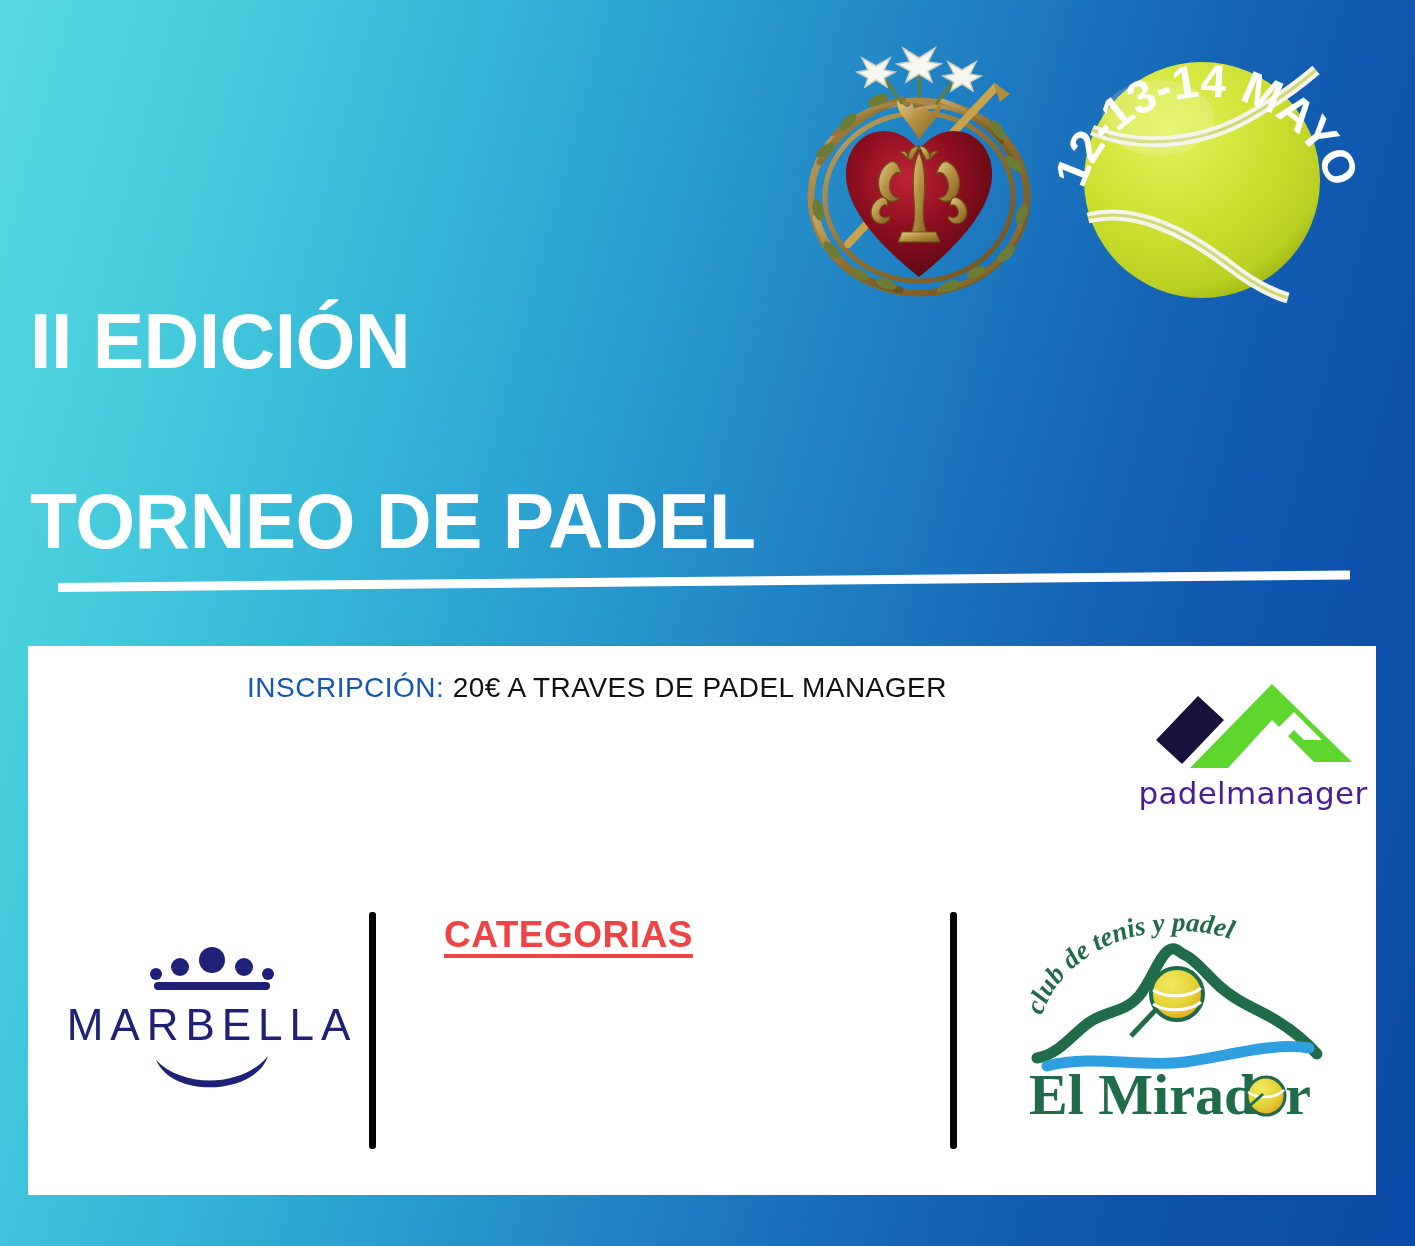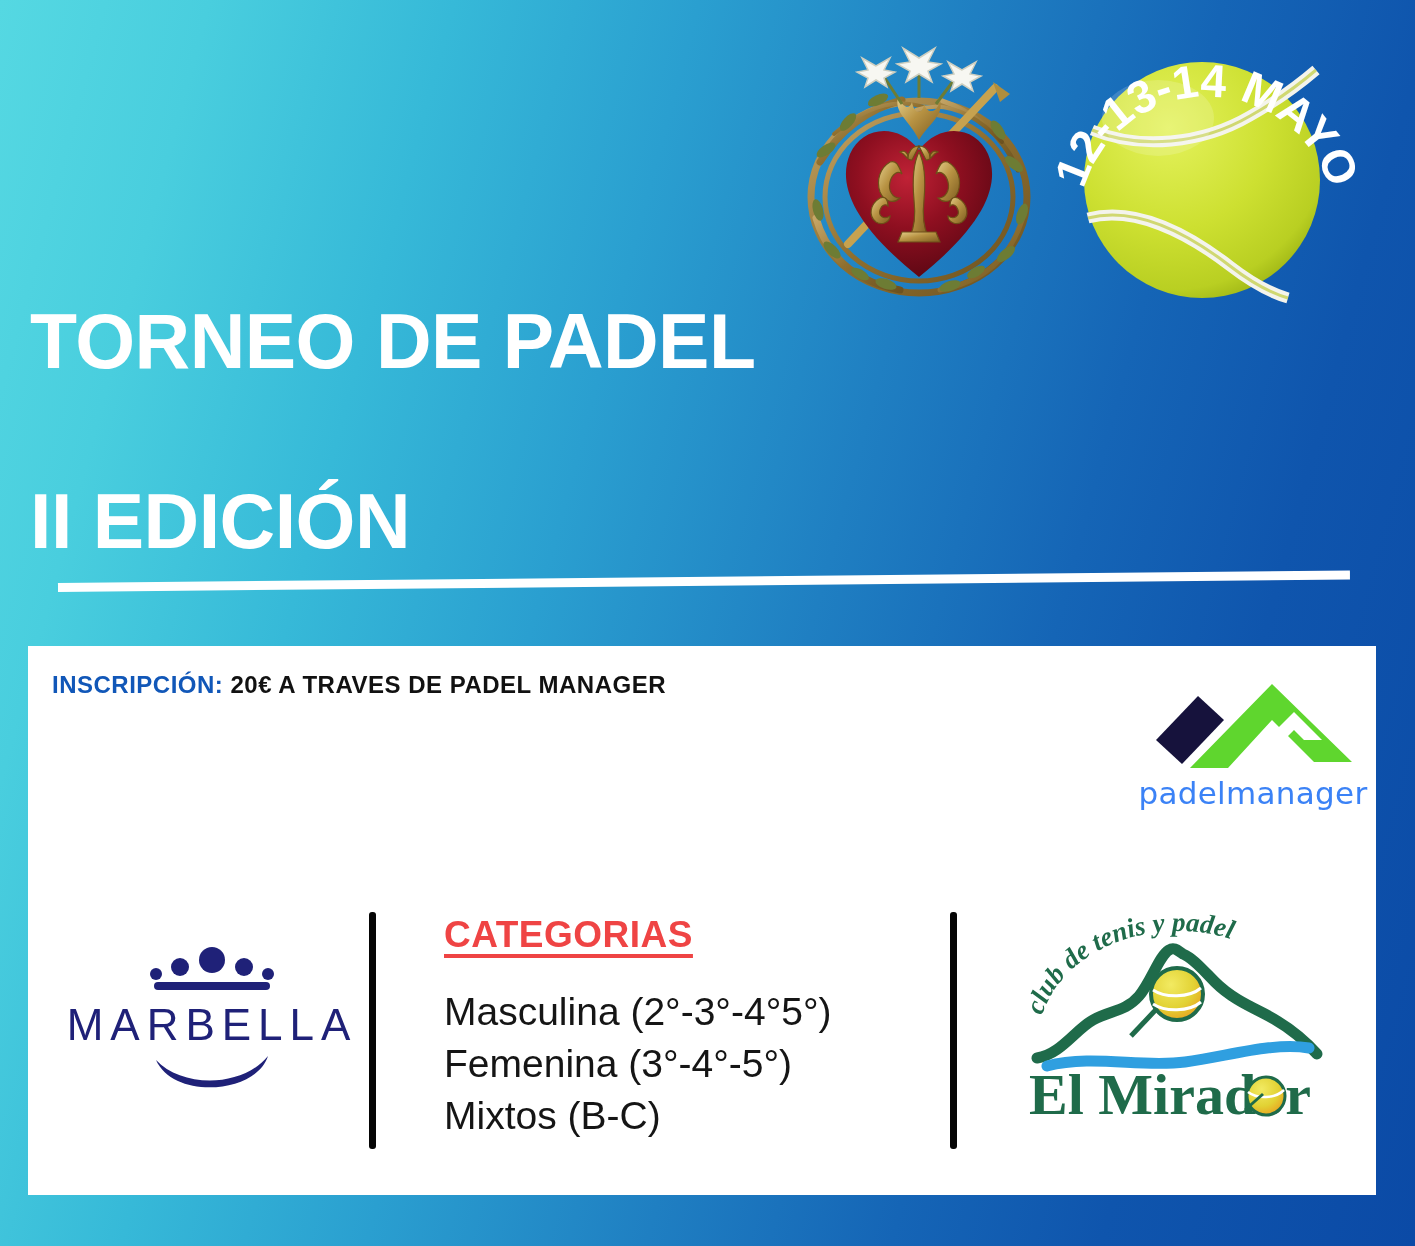--- a/index.html
+++ b/index.html
@@ -51,32 +51,32 @@
 
   
   #card{
     position:absolute;left:28px;top:646px;width:1348px;height:549px;
     background:#ffffff;
   }
 
   
   #regblock{position:absolute;left:24px;top:24px;width:1090px;}
   .regline{
-    font-size:24px;font-weight:bold;color:#111111;
-    line-height:1.26;white-space:nowrap;
+    font-size:28px;font-weight:normal;color:#111111;
+    line-height:1.26;white-space:nowrap;text-align:center;
   }
   .regline .lbl{color:#1157b8;}
   #regline1{letter-spacing:.5px;}
   #regline2{padding-left:14px;}
 
   
   #pmlogo{position:absolute;left:1105px;top:22px;width:240px;height:155px;text-align:center;}
   #pmMark{width:215px;height:105px;display:block;margin:0 auto;}
   #pmWord{
-    font-size:31px;color:#3b82f6;letter-spacing:.3px;
+    font-size:31px;color:#4c1d95;letter-spacing:.3px;
     margin-top:2px;font-family:"DejaVu Sans",sans-serif;
   }
 
   
   #bottomrow{position:absolute;left:0;top:258px;width:1348px;height:290px;}
 
   .vbar{position:absolute;top:8px;width:7px;height:237px;background:#050505;border-radius:3px;}
   #vbar1{left:341px;}
   #vbar2{left:922px;}
 
@@ -205,22 +205,22 @@
       <path d="M 58 210 C 104 198 156 224 200 258 C 226 278 244 286 258 290" fill="none" stroke="#b7c41f" stroke-width="3" opacity=".6"></path>
       <ellipse cx="128" cy="110" rx="56" ry="38" fill="#ffffff" opacity=".16"></ellipse>
 
       <text font-family="'Liberation Sans',sans-serif" font-size="46" font-weight="bold" fill="#ffffff">
         <textPath href="#arcTop" startOffset="2%" id="dateTextPath">12-13-14 MAYO</textPath>
       </text>
     </svg>
   </div>
 
   <div id="headline">
+    <span class="ln">II EDICIÓN</span>
     <span class="ln">TORNEO DE PADEL</span>
-    <span class="ln">II EDICIÓN</span>
     <span class="ln">NTRA. SRA. DE LA AMARGURA</span>
   </div>
 
   <div id="rule"></div>
 
   <div id="card">
 
     <div id="regblock">
       <div class="regline" id="regline1">
         <span class="lbl">INSCRIPCIÓN:</span>
@@ -252,25 +252,20 @@
             <circle cx="198" cy="32" r="6"></circle>
             <rect x="84" y="40" width="116" height="8" rx="4"></rect>
           </g>
           <text x="142" y="98" text-anchor="middle" font-family="'Liberation Sans',sans-serif" font-size="44" letter-spacing="7" fill="#1f2178">MARBELLA</text>
           <path d="M86 118 C 112 146 172 146 198 114 C 186 152 104 158 86 118 Z" fill="#1f2178"></path>
         </svg>
       </div>
 
       <div id="cats">
         <div id="catsTitle">CATEGORIAS</div>
-        <div id="catsList">
-          <div class="catitem">Masculina (2°-3°-4°5°)</div>
-          <div class="catitem">Femenina (3°-4°-5°)</div>
-          <div class="catitem">Mixtos (B-C)</div>
-        </div>
       </div>
 
       <div id="mirador">
         <svg viewBox="0 0 330 215" width="330" height="215">
           <defs>
             <path id="arcMir" d="M 26 122 A 140 110 0 0 1 304 118" fill="none"></path>
             <radialGradient id="mirBall" cx="38%" cy="32%" r="72%">
               <stop offset="0%" stop-color="#f2ea62"></stop>
               <stop offset="62%" stop-color="#e2d234"></stop>
               <stop offset="100%" stop-color="#e8a521"></stop>

